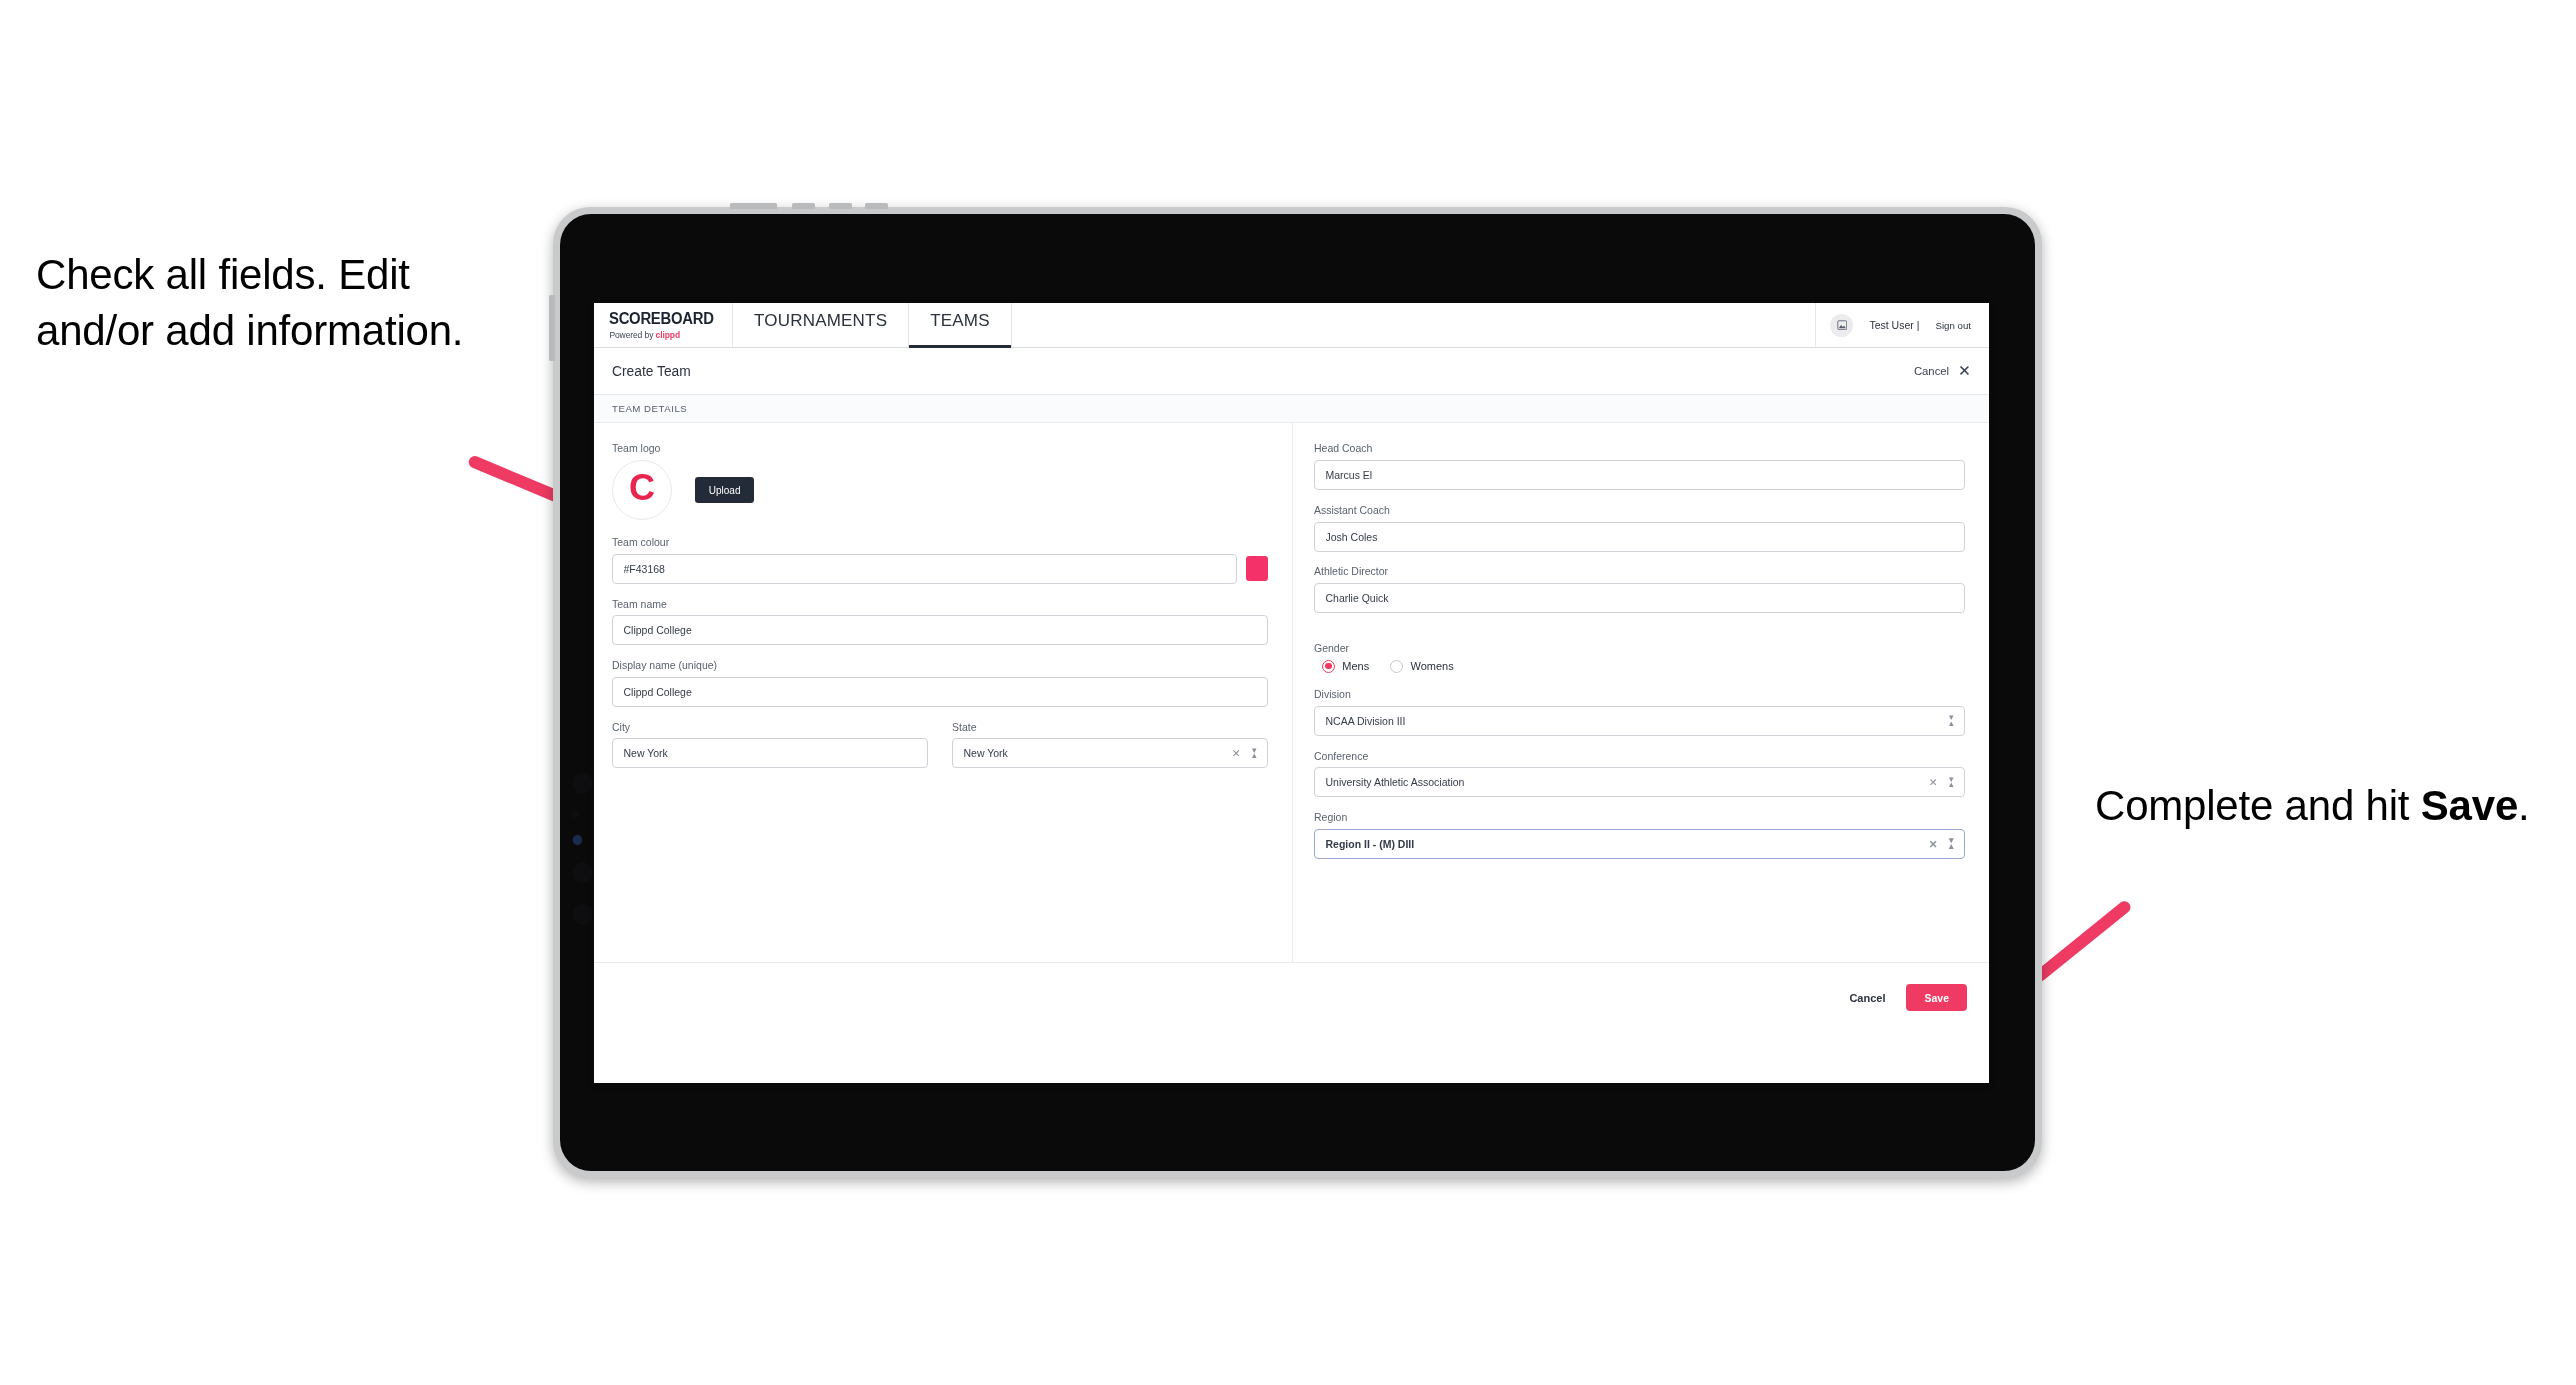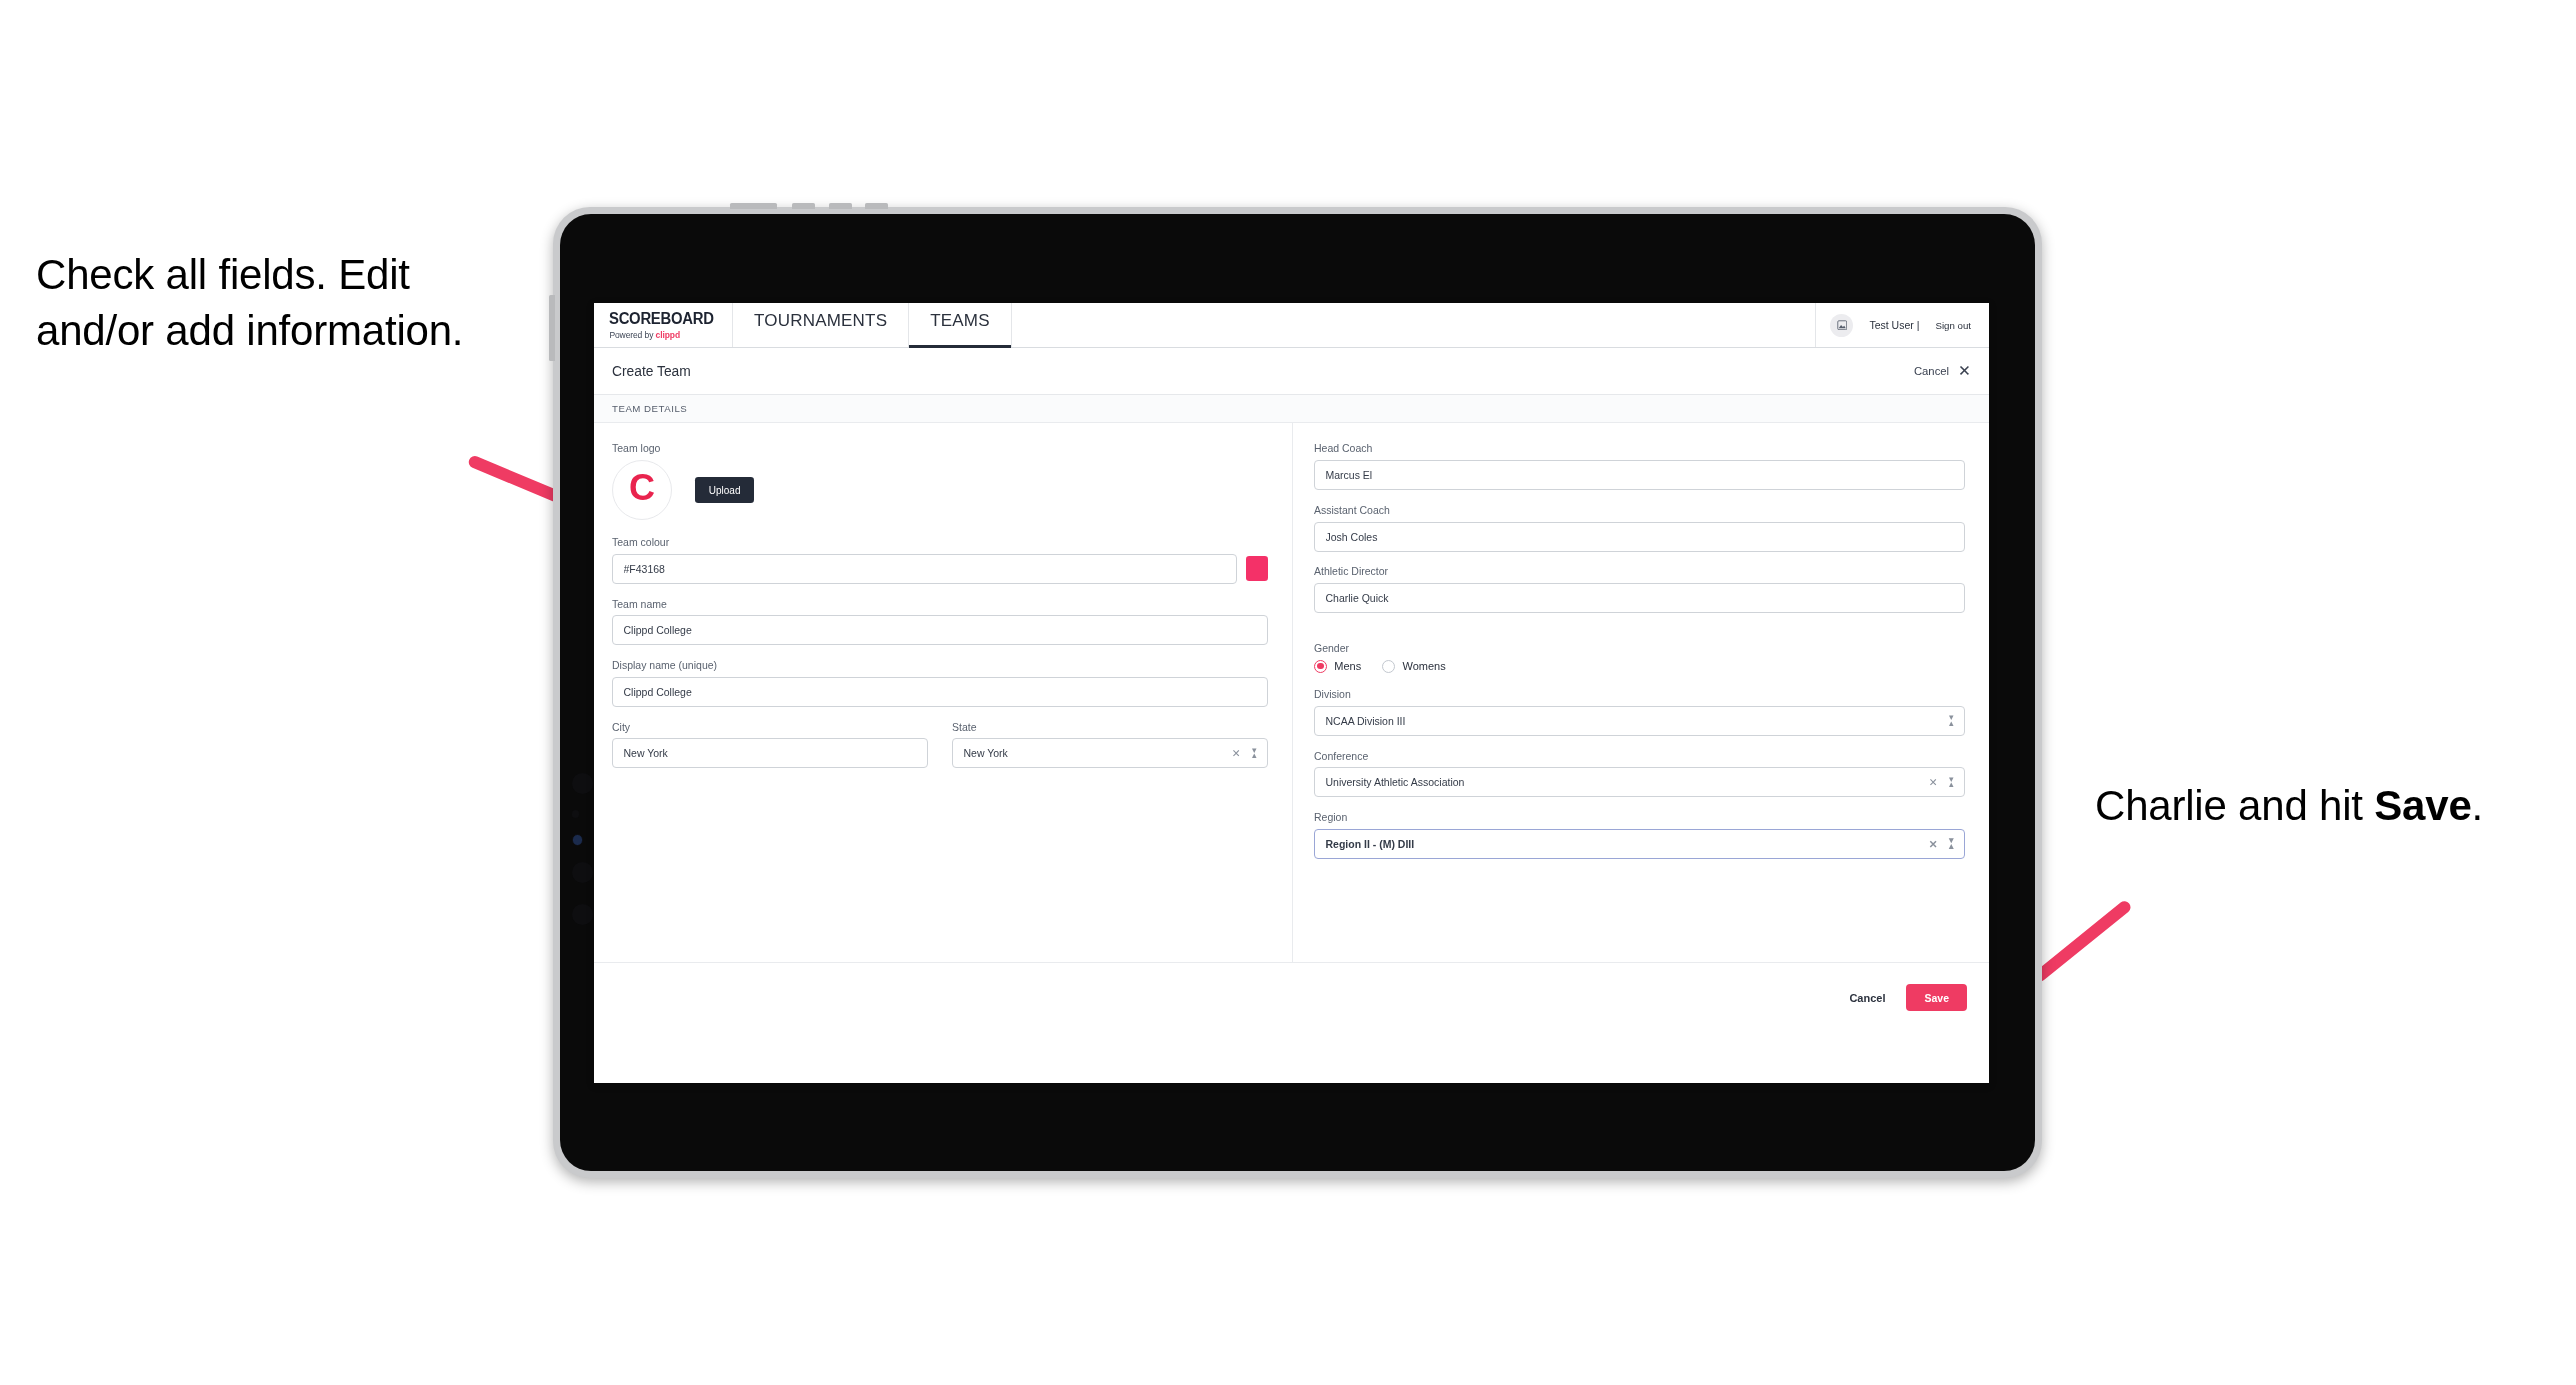--- a/index.html
+++ b/index.html
@@ -153,21 +153,21 @@
 
   
   #colour-row { display:flex; align-items:center; gap:9px; }
   #colour-row .inp { flex:1; }
   #swatch { width:22px; height:25px; border-radius:3.2px; flex:none; }
 
   .row2 { display:flex; gap:24px; }
   .row2 > div { flex:1; }
 
   
-  #radios { display:flex; align-items:center; gap:21px; margin-bottom:15.4px; }
+  #radios { display:flex; align-items:center; gap:21px; margin-bottom:15.4px;margin-left:8px; }
   .radio-item { display:flex; align-items:center; gap:7.3px; cursor:pointer; font-size:11px; color:#2b313d; }
   .radio { width:13px; height:13px; border-radius:50%; border:1.2px solid #c3c8cf; background:#fff;
            display:flex; align-items:center; justify-content:center; }
   .radio.on { border-color:#ef3b63; }
   .radio.on::after { content:""; width:6.5px; height:6.5px; border-radius:50%; background:#ef3b63; }
 
   
   #footer {
     height:70px; border-top:0.8px solid #e9ebee; display:flex; align-items:center;
     justify-content:flex-end; gap:21px; padding-right:22px; background:#fff;
@@ -182,21 +182,21 @@
 <body>
 
 <div id="annot-left" class="annot">Check all fields. Edit and/or add information.</div>
 
 <svg class="arrow-svg" id="arrow-left" style="left:470px; top:454px;" width="146" height="73" viewBox="0 0 180 90">
   <line x1="6" y1="10" x2="118" y2="57" stroke="#EF3B63" stroke-width="15" stroke-linecap="round"></line>
   <polygon points="160,72 104,34 111,80" fill="#EF3B63"></polygon>
 </svg>
 
 <div id="annot-right" class="annot">
-  <span>Charlie and hit </span><b>Save</b><span>.</span>
+  <span>Complete and hit </span><b>Save</b><span>.</span>
 </div>
 
 <svg class="arrow-svg" id="arrow-right" style="left:1977px; top:899px;" width="162" height="122" viewBox="0 0 200 150">
   <line x1="182" y1="10" x2="78" y2="94" stroke="#EF3B63" stroke-width="15" stroke-linecap="round"></line>
   <polygon points="20,142 34,82 80,112" fill="#EF3B63"></polygon>
 </svg>
 
 <div id="tablet">
   <div class="vol-btn" id="vol1"></div>
   <div class="vol-btn" id="vol2"></div>

